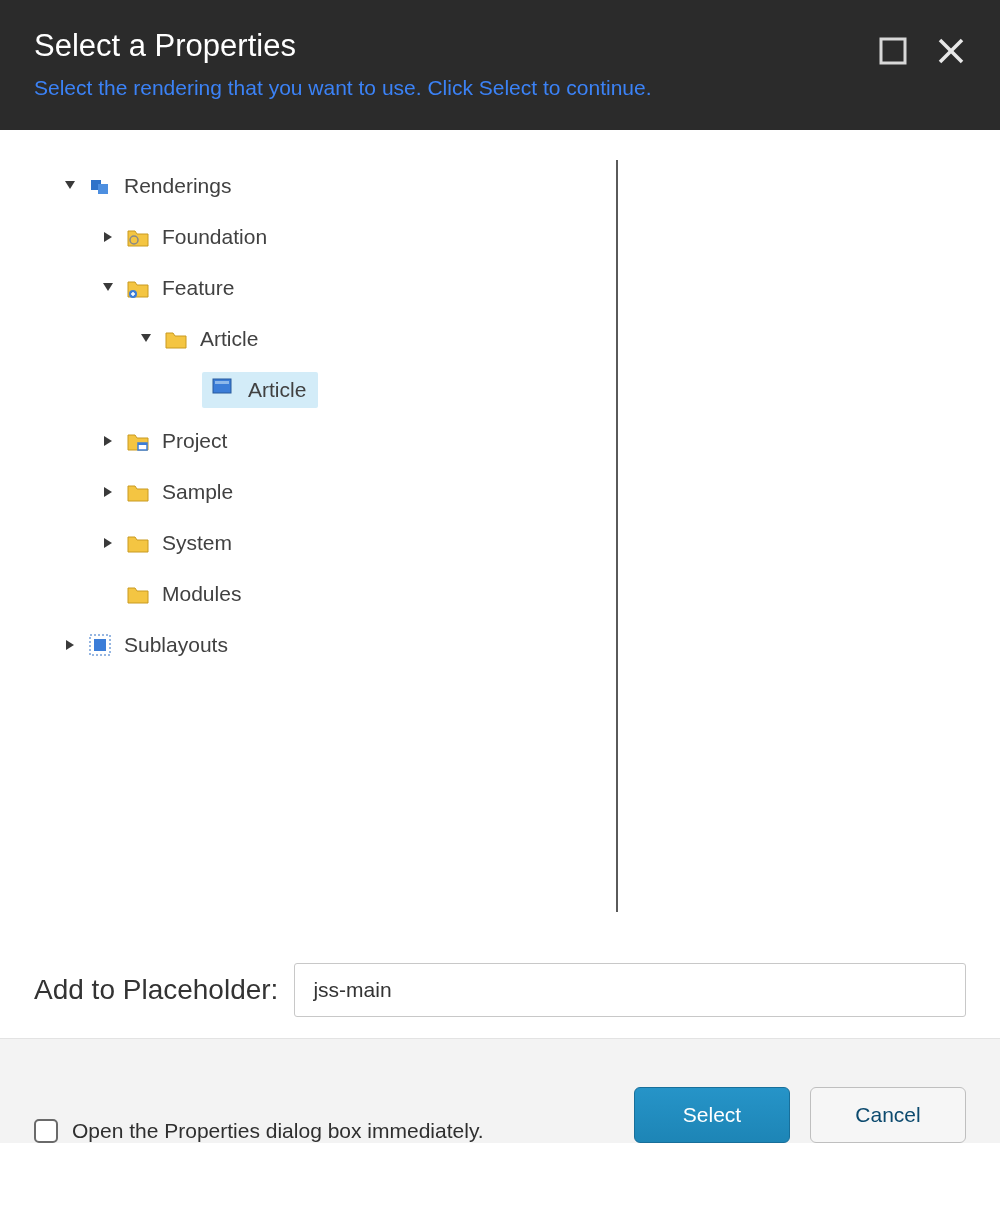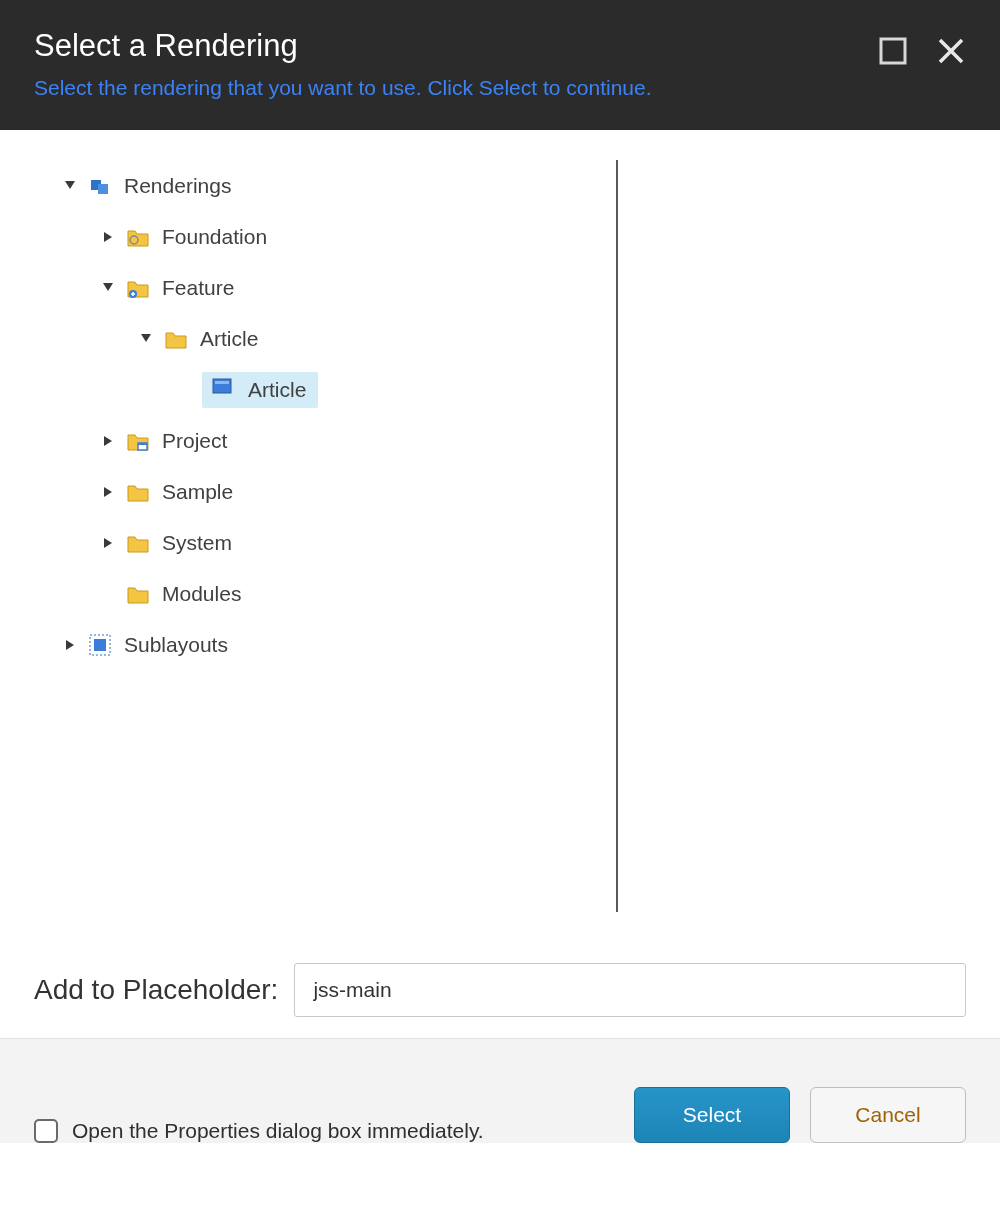--- a/index.html
+++ b/index.html
@@ -156,31 +156,31 @@
       padding: 0 12px;
     }
     .btn-primary {
       background: linear-gradient(to bottom, #2694c8, #1d85b6);
       color: #ffffff;
       border-color: #186f9a;
       margin-right: 20px;
     }
     .btn-secondary {
       background: #f6f6f6;
-      color: #a16207;
+      color: #0c4a6e;
       border-color: #bfbfbf;
     }
     
     svg { display: block; }
   </style>
 </head>
 <body>
 
 <div class="header">
-  <div class="header-title">Select a Rendering</div>
+  <div class="header-title">Select a Properties</div>
   <div class="header-subtitle">Select the rendering that you want to use. Click Select to continue.</div>
   <div class="header-controls">
     <span class="icon-btn">
       <svg width="30" height="30" viewBox="0 0 30 30">
         <rect x="3" y="3" width="24" height="24" fill="none" stroke="#d8d8d8" stroke-width="3"></rect>
       </svg>
     </span>
     <span class="icon-btn">
       <svg width="30" height="30" viewBox="0 0 30 30">
         <line x1="4" y1="4" x2="26" y2="26" stroke="#e8e8e8" stroke-width="3.5"></line>

